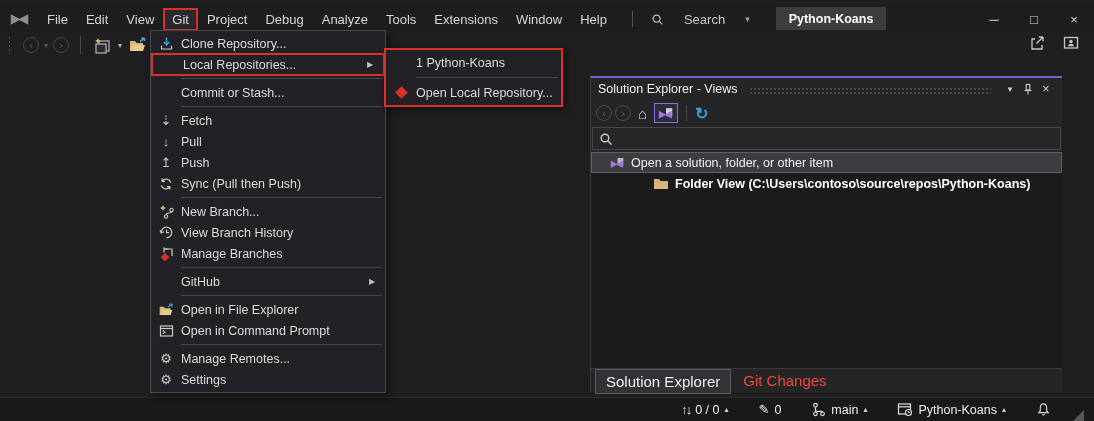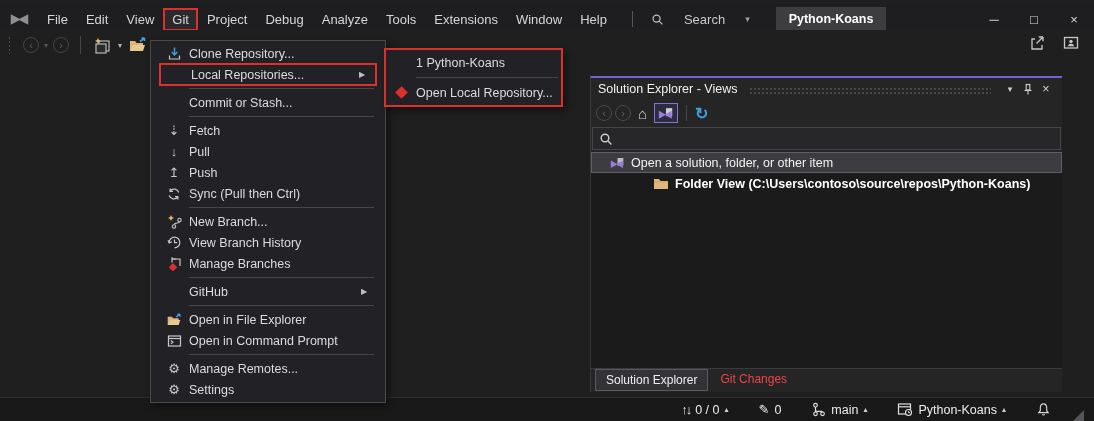--- a/index.html
+++ b/index.html
@@ -40,23 +40,23 @@
     background-image:radial-gradient(#4c4c50 1px, transparent 1.1px);background-size:5px 4px;}
   .nav-circle{width:16px;height:16px;border:1px solid #454549;border-radius:50%;
     display:flex;align-items:center;justify-content:center;color:var(--disabled);
     font-size:11px;margin:0 3px;}
   .tiny-caret{color:#565659;font-size:8px;margin:0 2px;}
   .tool-sep{width:1px;height:18px;background:#46464a;margin:0 8px;}
   .tool-icon{margin:0 4px;display:flex;align-items:center;}
   .top-right-icons{position:absolute;right:14px;top:4px;display:flex;gap:16px;}
 
   
-  .git-menu{position:absolute;left:150px;top:40px;width:236px;height:363px;
+  .git-menu{position:absolute;left:150px;top:30px;width:236px;height:363px;
     background:var(--menu-bg);border:1px solid var(--menu-border);
-    box-shadow:3px 3px 8px rgba(0,0,0,.45);z-index:6;padding:2px 8px;}
+    box-shadow:3px 3px 8px rgba(0,0,0,.45);z-index:6;padding:2px 0;}
   .m-row{height:21px;display:flex;align-items:center;font-size:12.5px;color:var(--text);}
   .m-ico{width:30px;display:flex;justify-content:center;align-items:center;flex:none;}
   .m-label{flex:1;white-space:nowrap;}
   .m-arrow{width:16px;font-size:8px;color:#c0c0c0;flex:none;}
   .m-sep{height:7px;display:flex;align-items:center;padding-left:30px;padding-right:3px;}
   .m-sep::after{content:"";flex:1;height:1px;background:#46464a;}
   .m-row.red-box{border:2px solid var(--red);height:23px;margin:-1px 0;}
   .uni{font-size:13px;line-height:1;color:#c8c8c8;}
 
   
@@ -85,21 +85,21 @@
     display:flex;align-items:center;padding:0 6px;}
   .p-search input{flex:1;background:transparent;border:none;outline:none;color:#a8a8a8;
     font-size:12px;font-family:"Liberation Sans",sans-serif;}
   .row-sel{height:21px;background:var(--sel);border:1px solid var(--sel-border);
     display:flex;align-items:center;gap:6px;padding-left:18px;font-size:12.5px;color:#f2f2f2;}
   .row-folder{height:21px;display:flex;align-items:center;gap:6px;padding-left:62px;
     font-size:12.5px;color:#ffffff;font-weight:bold;background:var(--panel-dark);}
   .tree-space{flex:1;background:var(--panel-dark);}
   .p-tabs{height:24px;display:flex;align-items:flex-start;background:var(--panel);
     border-top:1px solid #3a3a3e;padding-left:4px;gap:2px;}
-  .p-tab{padding:3px 10px;font-size:12px;}
+  .p-tab{padding:3px 10px;font-size:15px;}
   .p-tab.active{background:#323237;border:1px solid #5a5a5e;color:#f0f0f0;}
   .p-tab.inactive{color:#ef4444;}
 
   
   .statusbar{position:absolute;left:0;top:397px;width:1094px;height:24px;background:var(--statusbar);
     border-top:1px solid #2c2c2c;display:flex;align-items:center;justify-content:flex-end;
     font-size:12.5px;color:#ececec;gap:30px;padding-right:10px;}
   .sb-group{display:flex;align-items:center;gap:5px;}
   .sb-caret{font-size:8px;color:#d0d0d0;}
   .sb-grip{width:0;height:0;border-left:11px solid transparent;border-bottom:11px solid #55555a;
@@ -238,21 +238,21 @@
 
   <div class="m-row">
     <span class="m-ico">
       <svg width="14" height="14" viewBox="0 0 14 14">
         <path d="M11.8 5.5 A5 5 0 0 0 3.2 4" fill="none" stroke="#c8c8c8" stroke-width="1.3"></path>
         <path d="M3.2 1.5 L3.2 4.3 L6 4.3" fill="none" stroke="#c8c8c8" stroke-width="1.3"></path>
         <path d="M2.2 8.5 A5 5 0 0 0 10.8 10" fill="none" stroke="#c8c8c8" stroke-width="1.3"></path>
         <path d="M10.8 12.5 L10.8 9.7 L8 9.7" fill="none" stroke="#c8c8c8" stroke-width="1.3"></path>
       </svg>
     </span>
-    <span class="m-label">Sync (Pull then Ctrl)</span>
+    <span class="m-label">Sync (Pull then Push)</span>
   </div>
 
   <div class="m-sep"></div>
 
   <div class="m-row">
     <span class="m-ico">
       <svg width="15" height="15" viewBox="0 0 15 15">
         <path d="M4 1 L5 3 L7 4 L5 5 L4 7 L3 5 L1 4 L3 3 Z" fill="#dcb67a"></path>
         <circle cx="7" cy="12.5" r="1.7" fill="none" stroke="#c8c8c8" stroke-width="1.1"></circle>
         <circle cx="12.5" cy="6" r="1.7" fill="none" stroke="#c8c8c8" stroke-width="1.1"></circle>

